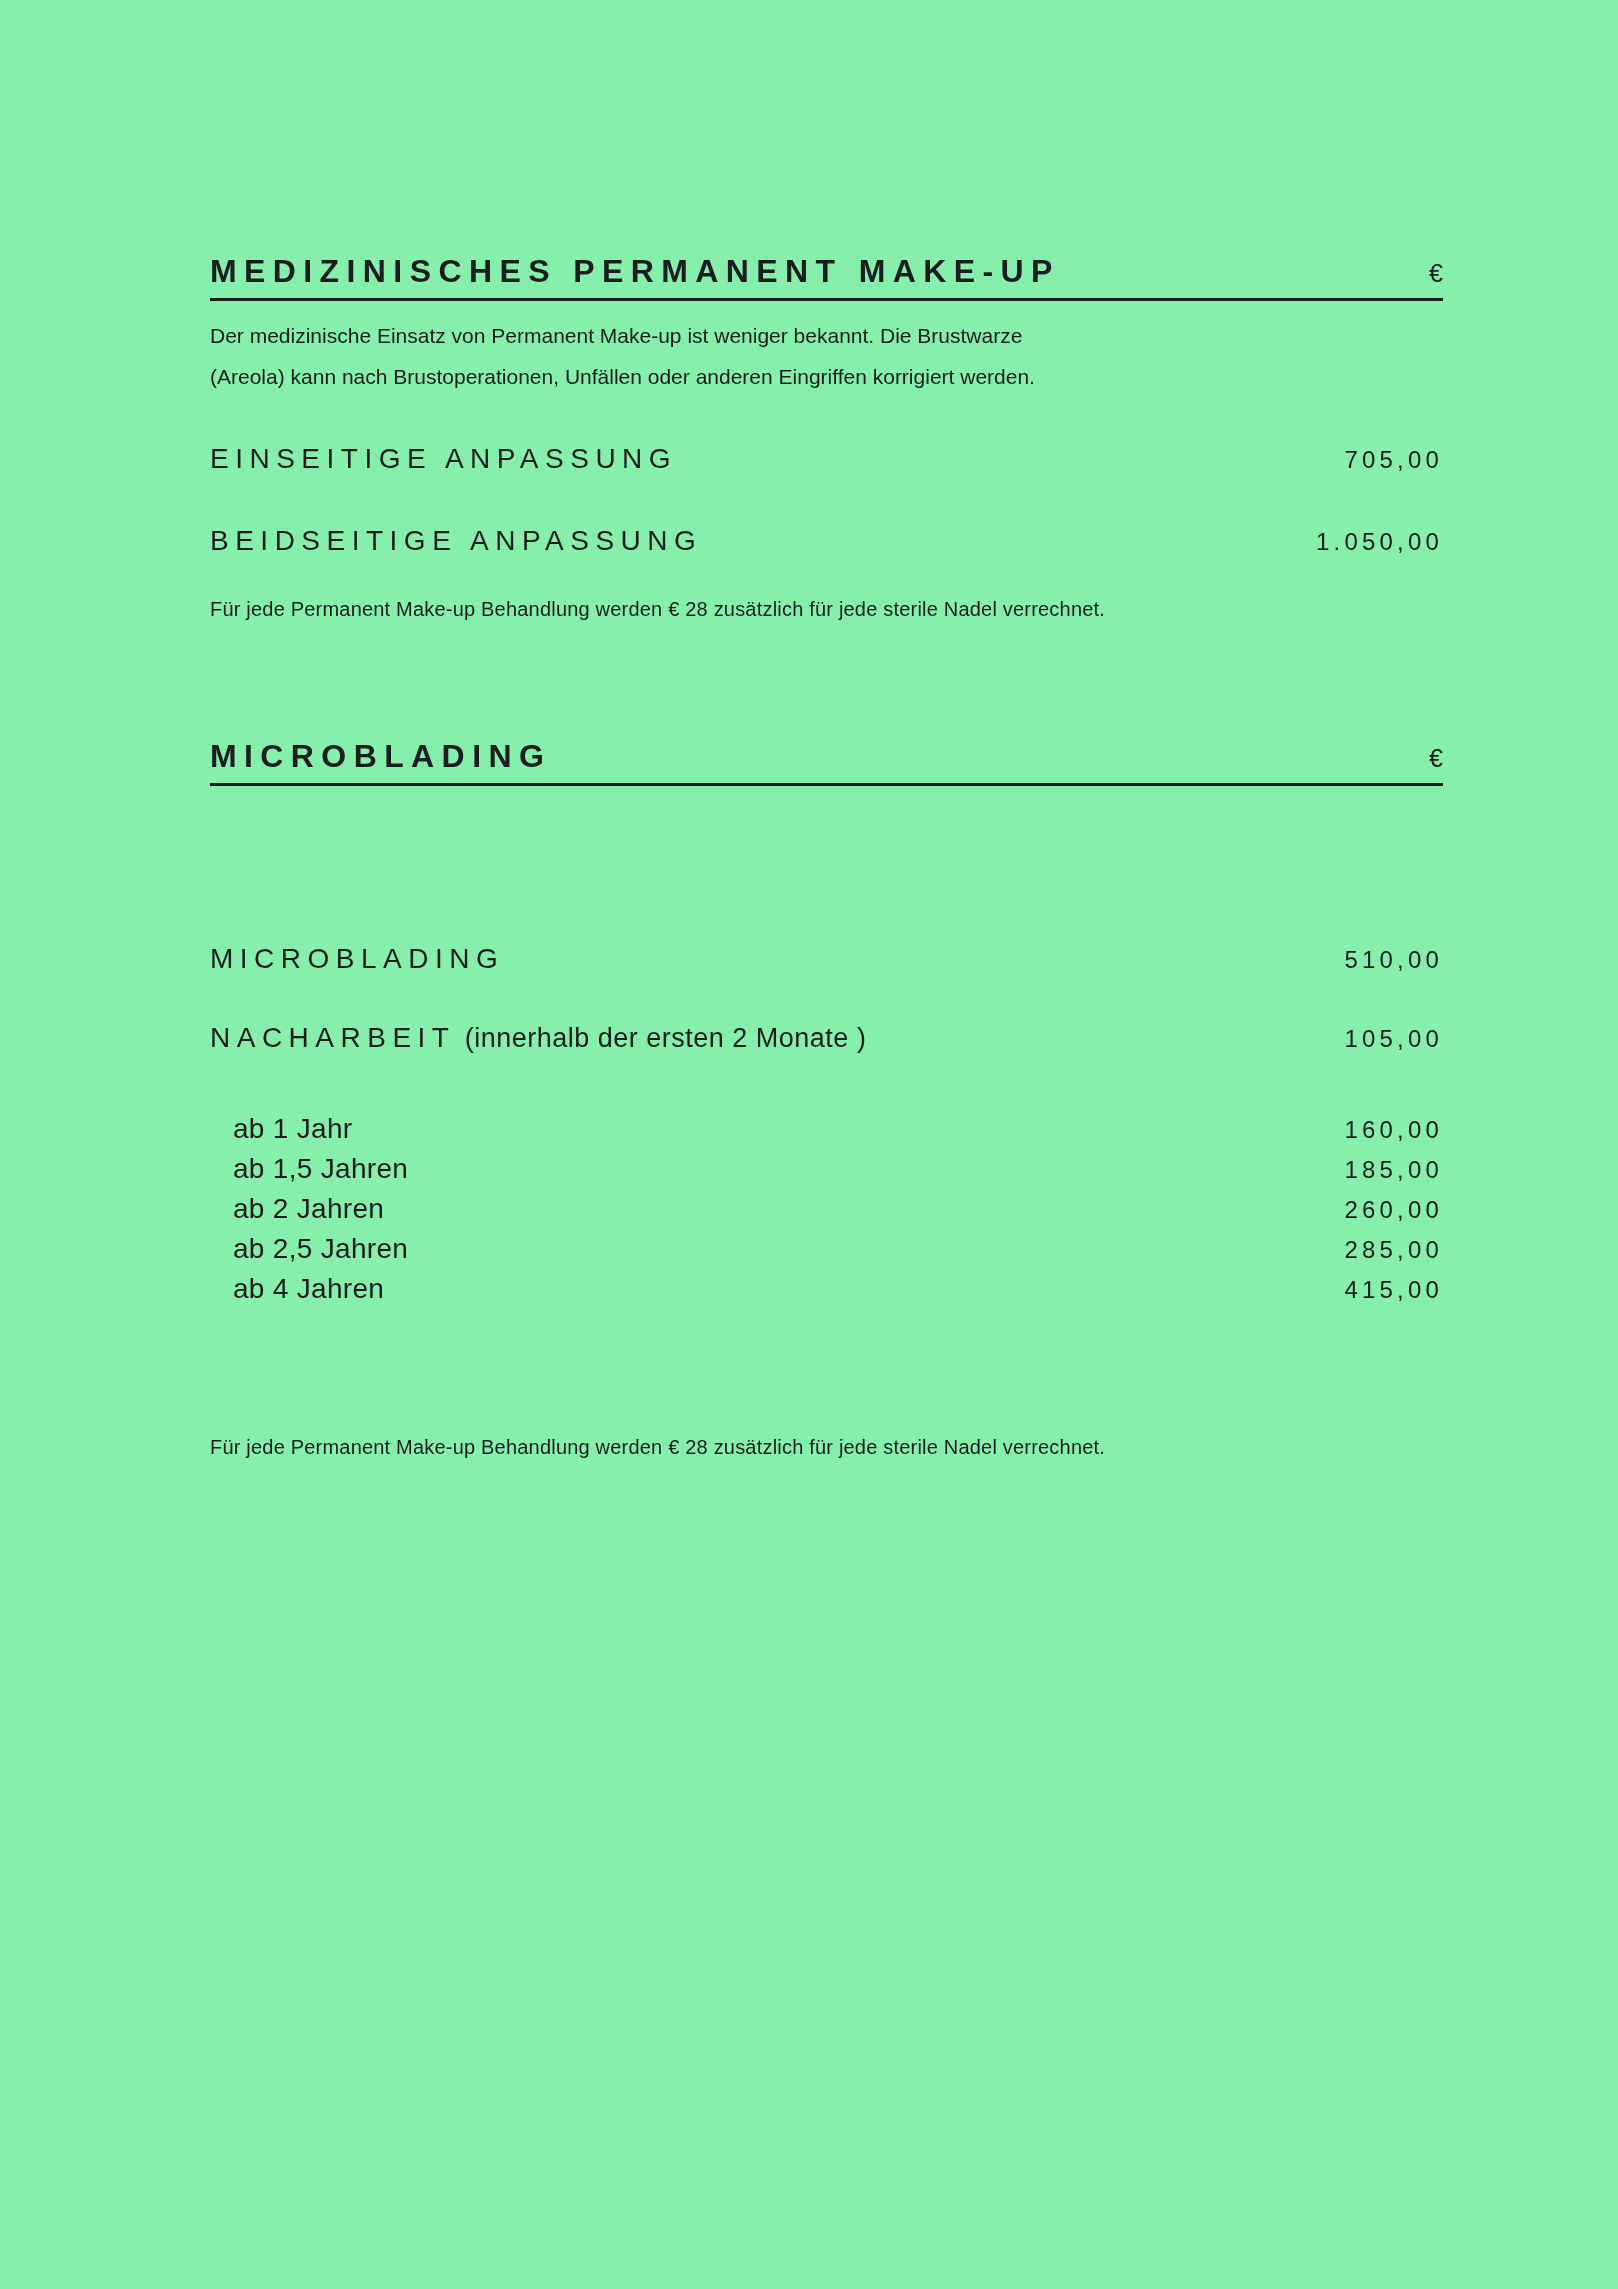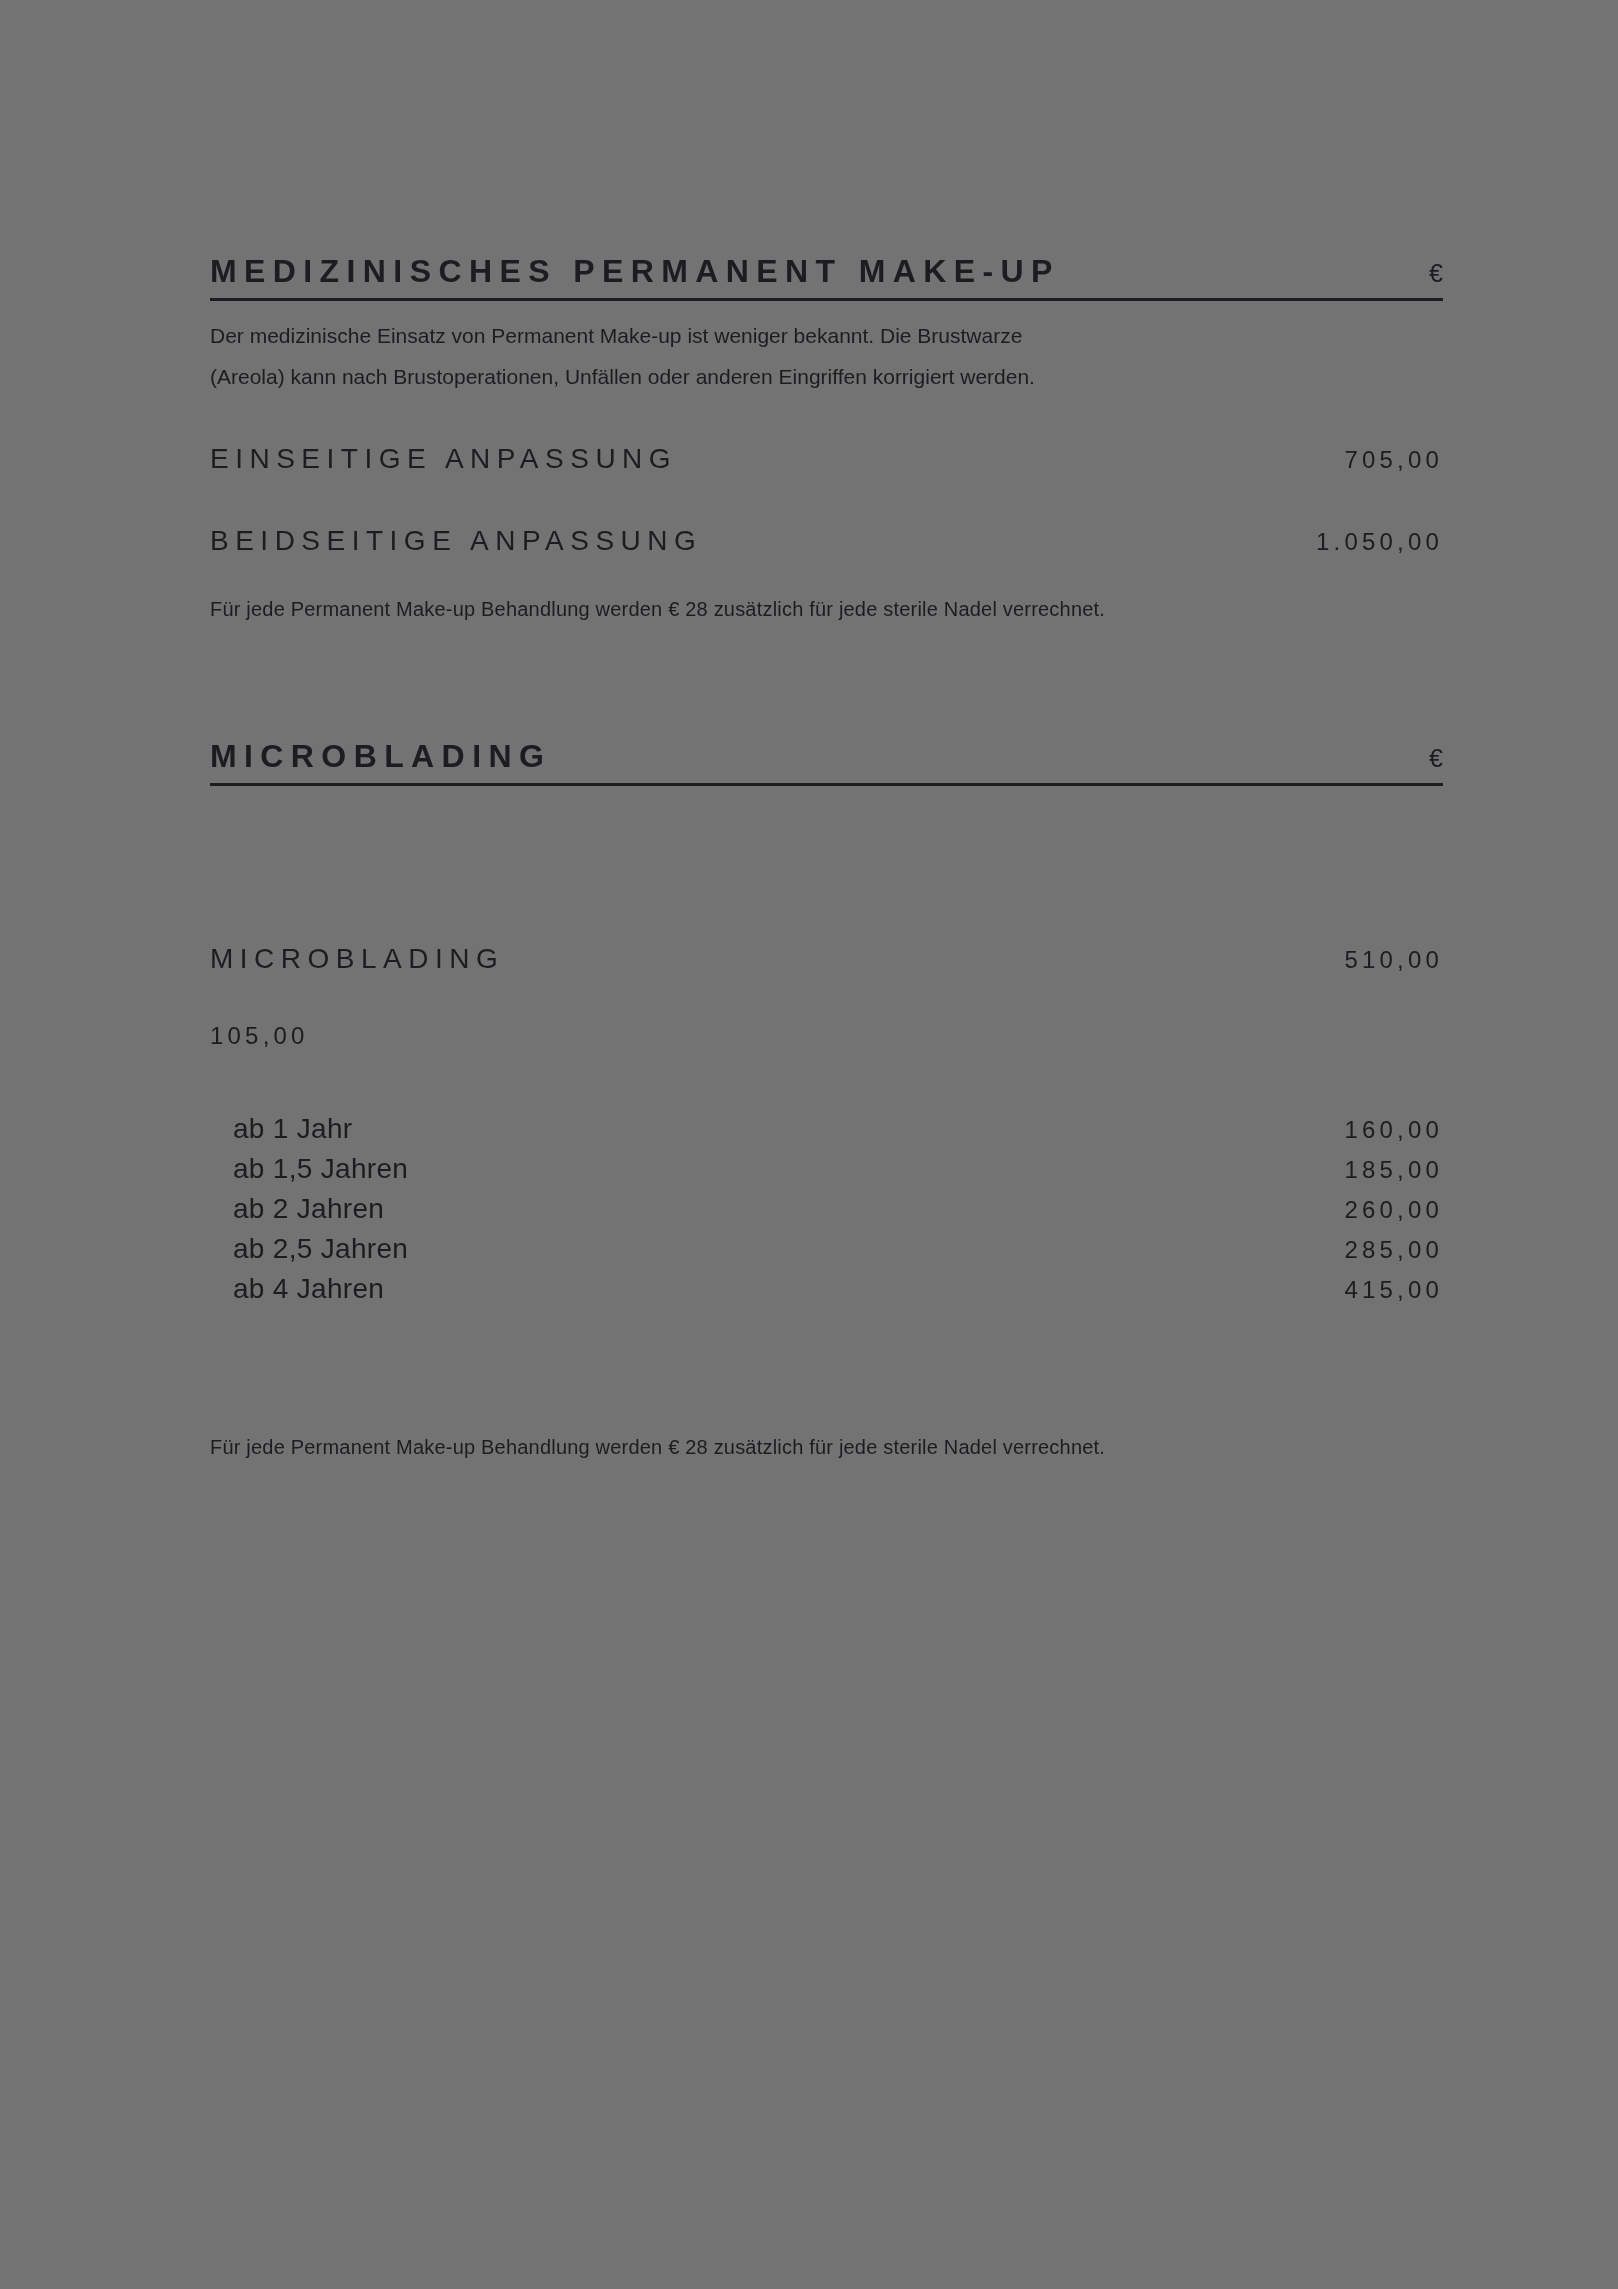--- a/index.html
+++ b/index.html
@@ -1,20 +1,20 @@
 <!DOCTYPE html>
 <html lang="de" style="font-size:14.8px"><head>
 <meta charset="utf-8">
 <style>
   html, body { margin: 0; padding: 0; }
   .page {
     position: relative;
     width: 1619px;
     height: 2290px;
-    background: #737373;
+    background: #86efac;
     color: #1c1d21;
     font-family: "Liberation Sans", sans-serif;
     overflow: hidden;
   }
   .abs { position: absolute; left: 210px; right: 176px; }
 
   .sec-header {
     display: flex;
     justify-content: space-between;
     align-items: baseline;
@@ -122,20 +122,24 @@
   </div>
   <div class="abs rule" style="top:783px;"></div>
 
 
   <div class="abs price-row" style="top:945px;">
     <span class="item-label">MICROBLADING</span>
     <span class="item-price">510,00</span>
   </div>
 
   <div class="abs price-row" style="top:1024px;">
+    <span class="row-left">
+      <span class="item-label">NACHARBEIT</span>
+      <span class="item-detail">(innerhalb der ersten 2 Monate )</span>
+    </span>
     <span class="item-price">105,00</span>
   </div>
 
   <div class="abs sub-list" style="top:1113px;">
     <div class="sub-row">
       <span class="sub-label">ab 1 Jahr</span>
       <span class="item-price">160,00</span>
     </div>
     <div class="sub-row">
       <span class="sub-label">ab 1,5 Jahren</span>

